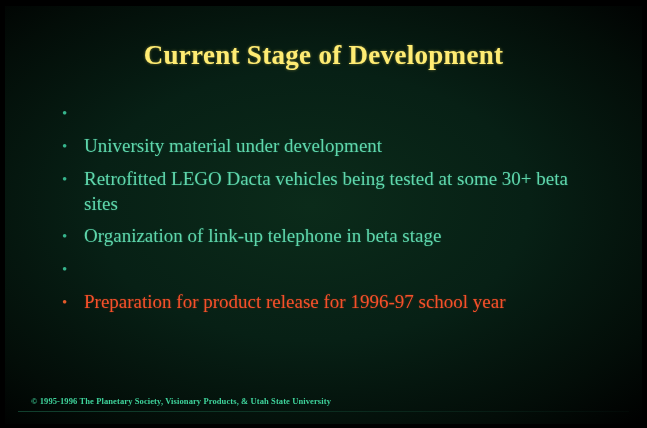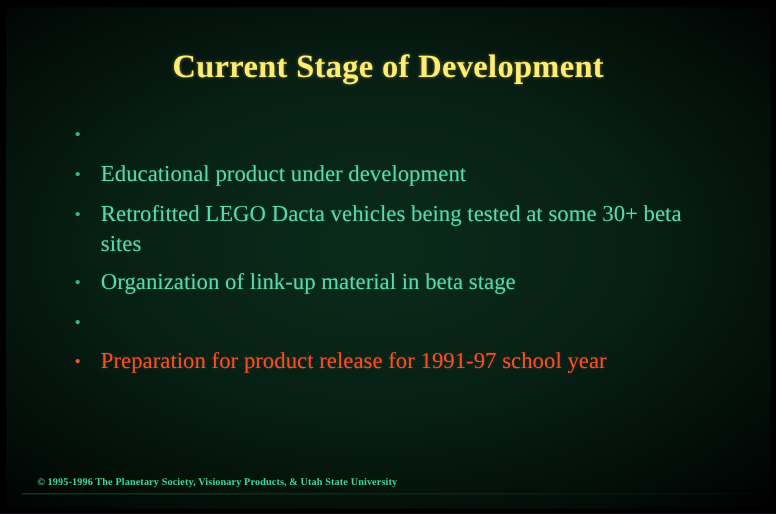--- a/index.html
+++ b/index.html
@@ -104,40 +104,40 @@
   <div class="title">Current Stage of Development</div>
 
   <div class="bullets">
 
     <div class="bullet">
       <span class="bullet-mark">•</span>
     </div>
 
     <div class="bullet">
       <span class="bullet-mark">•</span>
-      <span class="bullet-text">Educational product under development</span>
+      <span class="bullet-text">University material under development</span>
     </div>
 
     <div class="bullet">
       <span class="bullet-mark">•</span>
       <span class="bullet-text">Retrofitted LEGO Dacta vehicles being tested at some 30+ beta sites</span>
     </div>
 
     <div class="bullet">
       <span class="bullet-mark">•</span>
-      <span class="bullet-text">Organization of link-up material in beta stage</span>
+      <span class="bullet-text">Organization of link-up telephone in beta stage</span>
     </div>
 
     <div class="bullet">
       <span class="bullet-mark">•</span>
     </div>
 
     <div class="bullet">
       <span class="bullet-mark warm">•</span>
-      <span class="bullet-text highlight">Preparation for product release for 1991-97 school year</span>
+      <span class="bullet-text highlight">Preparation for product release for 1996-97 school year</span>
     </div>
 
   </div>
 
   <div class="footer">© 1995-1996 The Planetary Society, Visionary Products, &amp; Utah State University</div>
   <div class="footer-rule"></div>
 
   <div class="border-frame"></div>
 </div>
 

